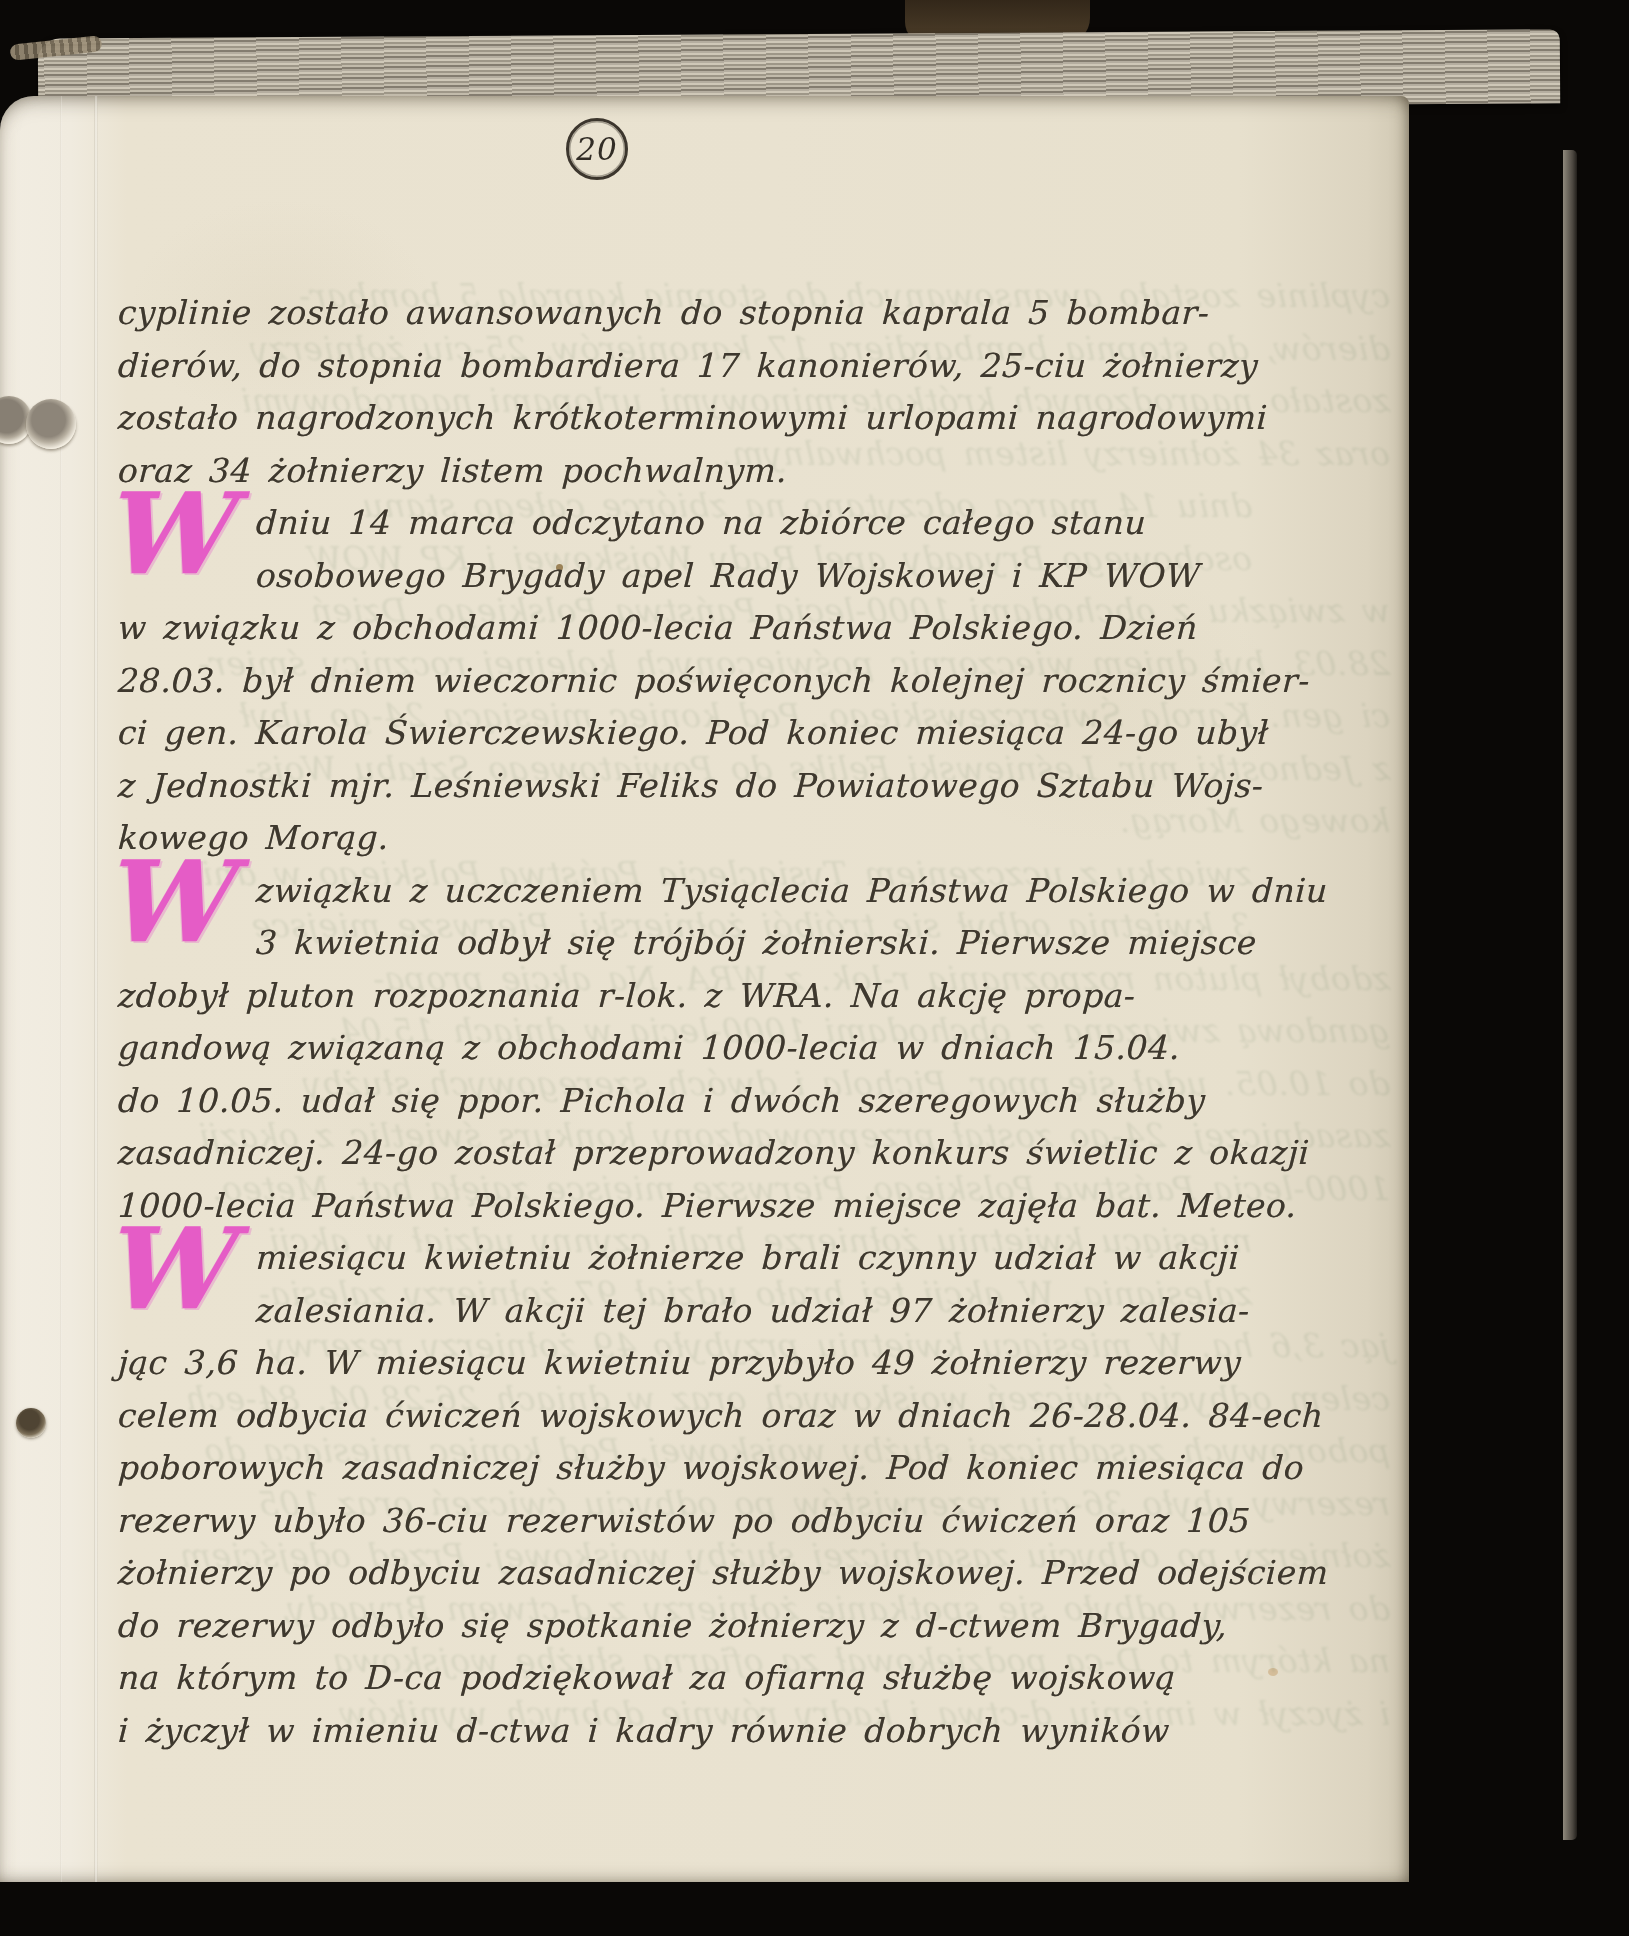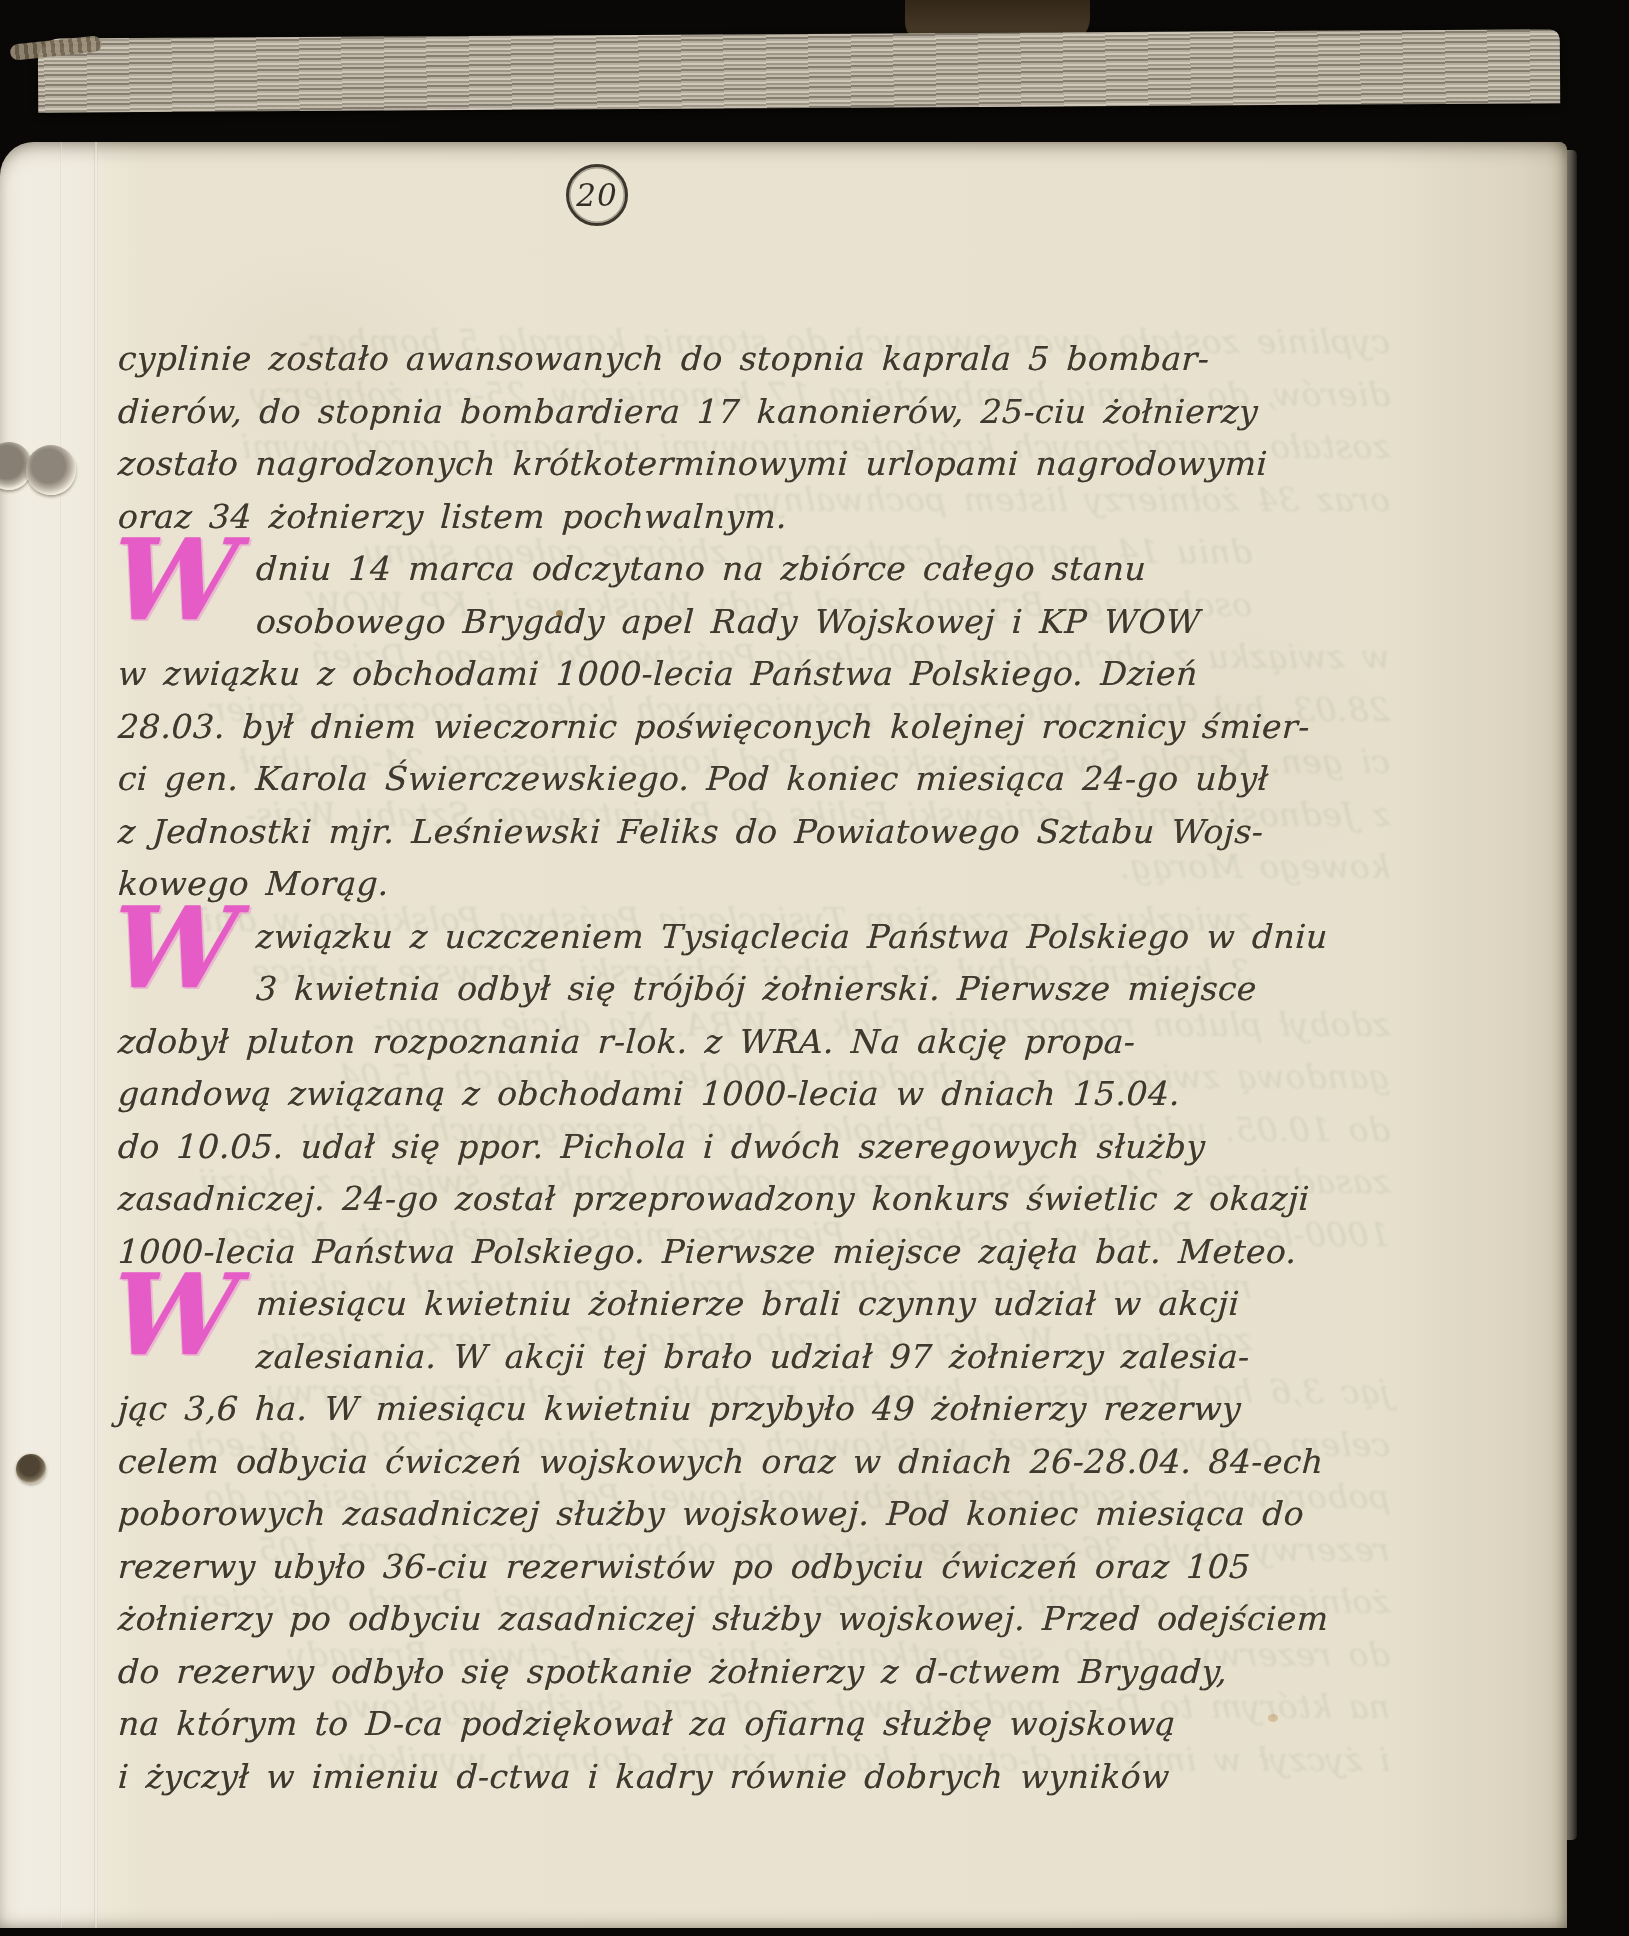--- a/index.html
+++ b/index.html
@@ -32,31 +32,30 @@
     background:repeating-linear-gradient(90deg,#9c8f78 0 5px,#6e6350 5px 9px);
     border-radius:8px;transform:rotate(-6deg);opacity:.9;
   }
   .under-pages-right{
     position:absolute;left:1563px;top:150px;width:14px;height:1690px;
     background:linear-gradient(90deg,#8f897c,#4b463f 70%,#211e1a);
     border-radius:0 5px 5px 0;
   }
   
   .page{
-    position:absolute;left:0;top:96px;width:1567px;height:1786px;
+    position:absolute;left:0;top:96px;width:1409px;height:1786px;
     background:linear-gradient(90deg,
       #f2ede2 0%,#f0ebdf 5%,#eae3d1 9%,
       #e9e2d0 55%,#e7e0cd 88%,#dcd4c0 97%,#cfc7b2 100%);
     border-radius:34px 8px 0 0;
     box-shadow:
       inset 0 16px 20px -14px rgba(55,45,30,.5),
       inset -10px 0 16px -9px rgba(55,45,30,.55),
       inset 0 -12px 18px -12px rgba(55,45,30,.4),
       inset 14px 0 20px -16px rgba(120,105,80,.35);
-    margin-top: 46px;
   }
   .page .mottle{
     position:absolute;inset:0;pointer-events:none;
     background:
       radial-gradient(220px 160px at 20% 12%, rgba(190,175,140,.10), transparent 70%),
       radial-gradient(260px 200px at 78% 34%, rgba(190,175,140,.08), transparent 70%),
       radial-gradient(300px 220px at 60% 78%, rgba(170,155,120,.09), transparent 70%),
       radial-gradient(240px 170px at 30% 58%, rgba(200,188,155,.07), transparent 70%);
   }
   .crease{

